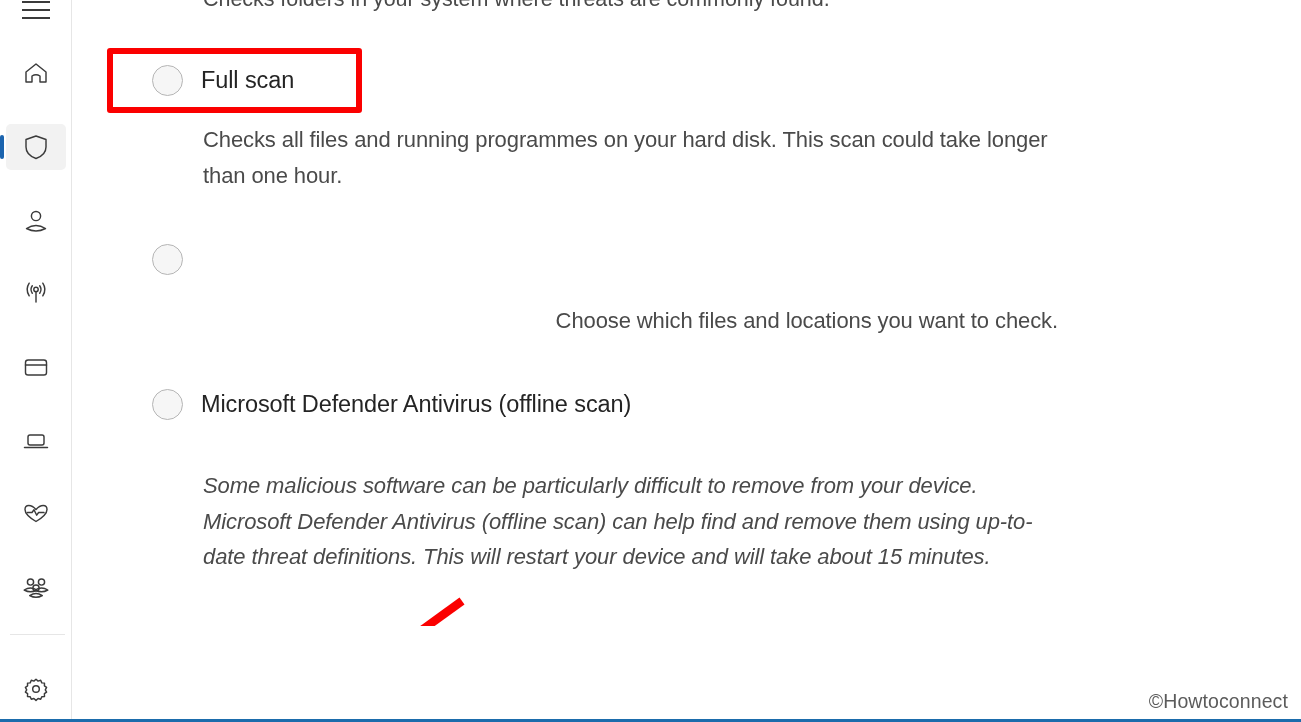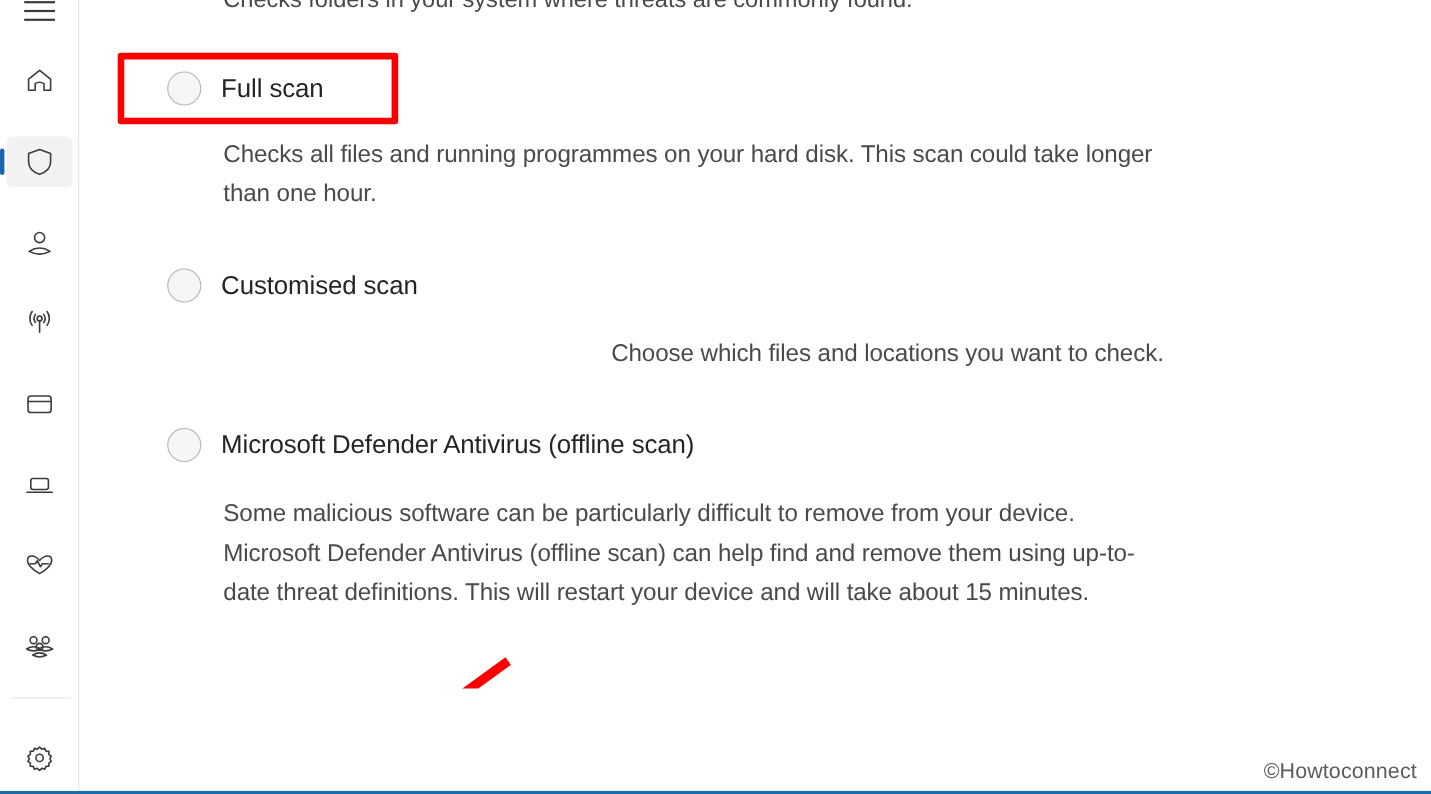--- a/index.html
+++ b/index.html
@@ -320,29 +320,28 @@
     <div class="option-head" style="left:80px; top:65px;">
       <span class="radio"></span>
       <span class="option-label">Full scan</span>
     </div>
     <div class="option-desc" style="left:131px; top:122px; width:855px;">Checks all files and running programmes on your hard disk. This scan could take longer than one hour.</div>
 
     <div id="highlight-box"></div>
 
     <div class="option-head" style="left:80px; top:244px;">
       <span class="radio"></span>
-      <span class="option-label">Customised scan</span>
     </div>
     <div class="option-desc" style="left:131px; top:303px; width:855px;text-align:right;">Choose which files and locations you want to check.</div>
 
     <div class="option-head" style="left:80px; top:389px;">
       <span class="radio"></span>
       <span class="option-label">Microsoft Defender Antivirus (offline scan)</span>
     </div>
-    <div class="option-desc" style="left:131px; top:449px; width:858px;">Some malicious software can be particularly difficult to remove from your device. Microsoft Defender Antivirus (offline scan) can help find and remove them using up-to-date threat definitions. This will restart your device and will take about 15 minutes.</div>
+    <div class="option-desc" style="left:131px; top:468px; width:858px;font-style:italic;">Some malicious software can be particularly difficult to remove from your device. Microsoft Defender Antivirus (offline scan) can help find and remove them using up-to-date threat definitions. This will restart your device and will take about 15 minutes.</div>
 
     <div id="scan-now-button">Scan now</div>
 
     <svg id="arrow-annotation" viewBox="0 0 230 115">
       <defs>
         <marker id="arrowhead" markerWidth="4.2" markerHeight="4.2" refX="1.1" refY="2.1" orient="auto">
           <path d="M0,0 L4.2,2.1 L0,4.2 L1.1,2.1 Z" fill="#fb0000"></path>
         </marker>
       </defs>
       <line x1="200" y1="16" x2="95" y2="92" stroke="#fb0000" stroke-width="8.5" marker-end="url(#arrowhead)"></line>

